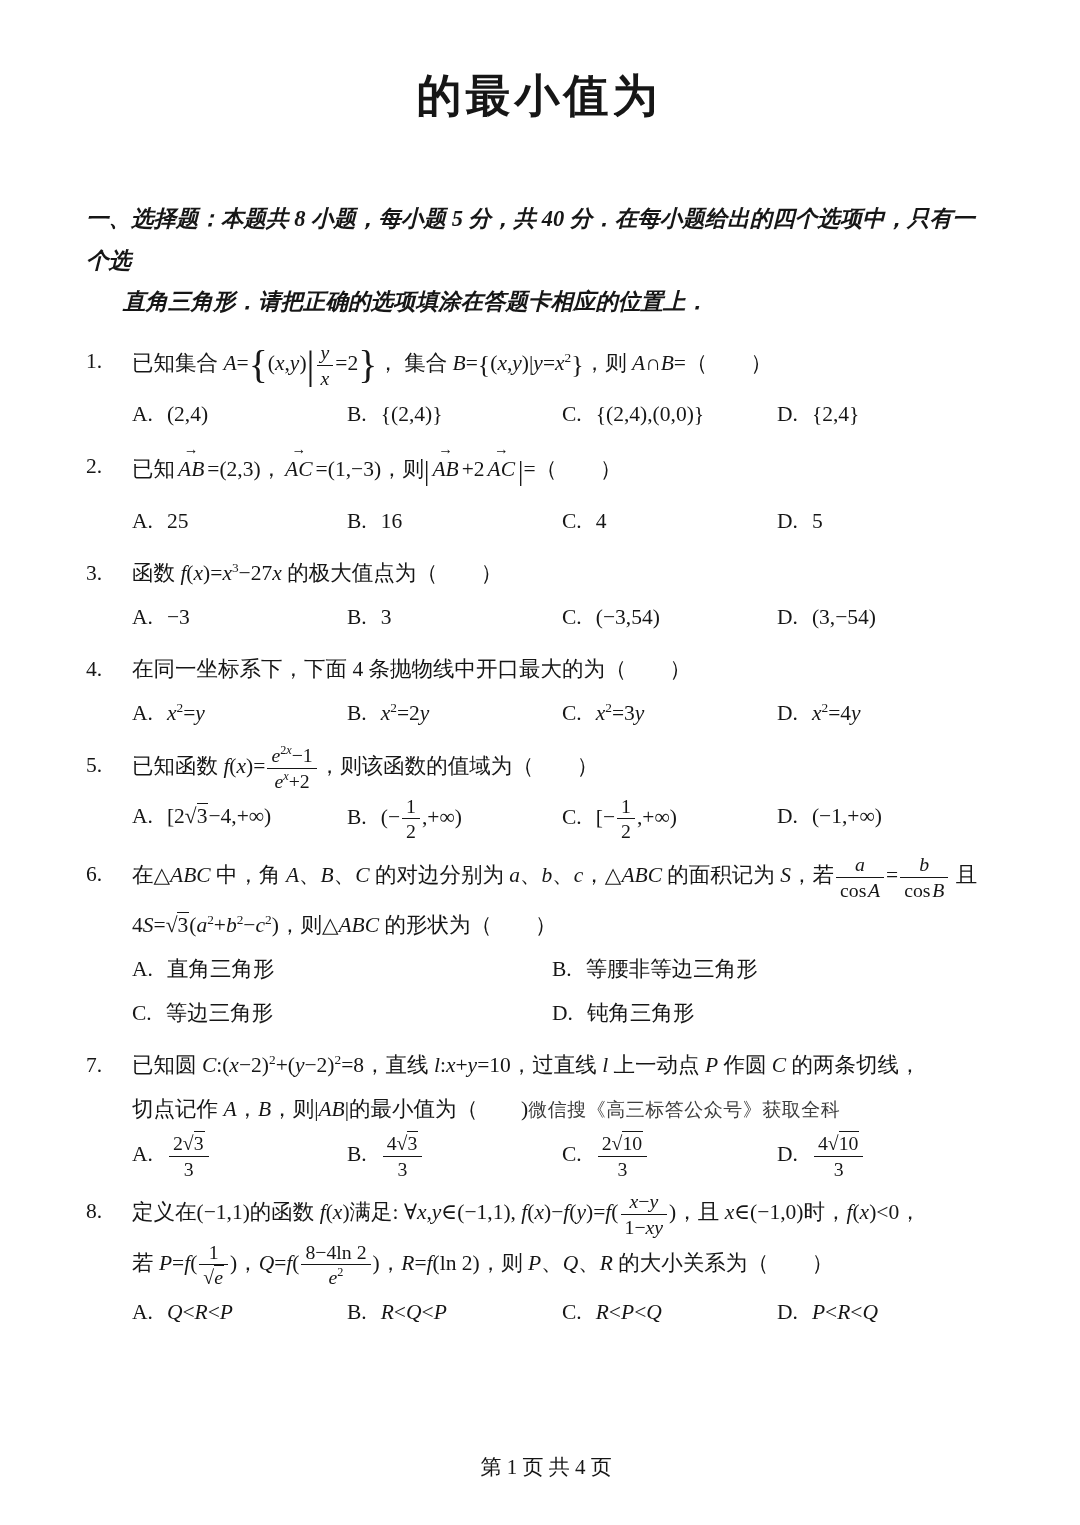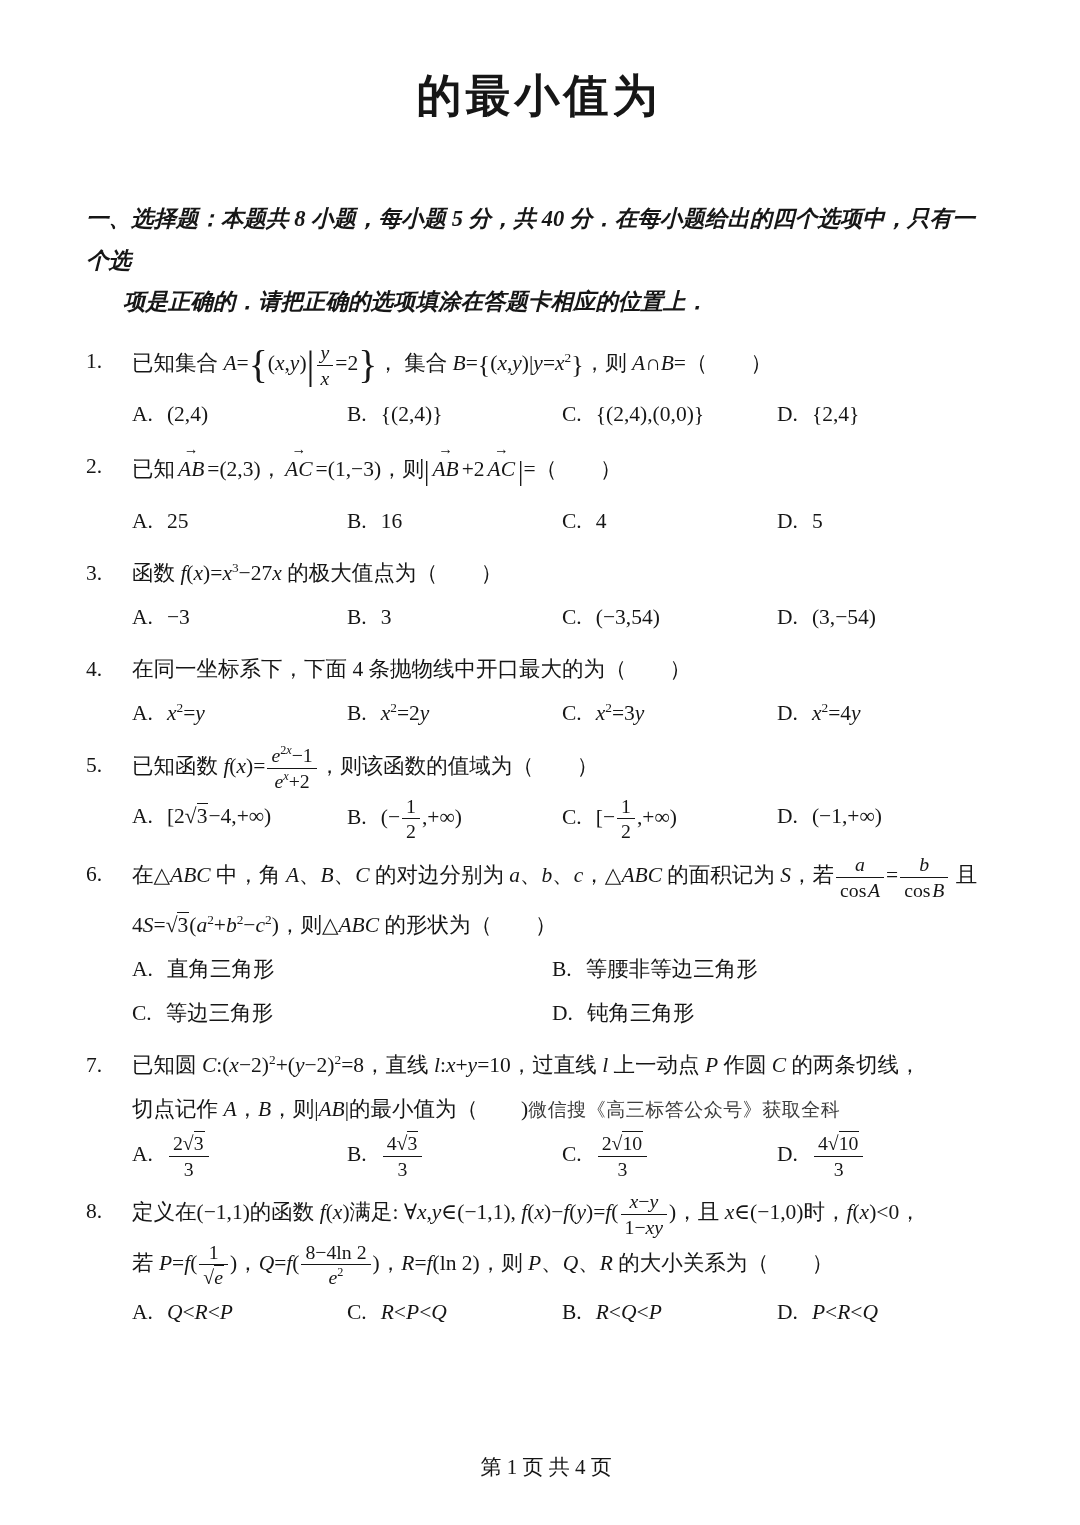--- a/index.html
+++ b/index.html
@@ -70,21 +70,21 @@
   }
 </style>
 </head>
 <body>
 
 <div class="page">
   <div class="title">的最小值为</div>
 
   <div class="section-heading">
     <div class="line1">一、选择题：本题共 8 小题，每小题 5 分，共 40 分．在每小题给出的四个选项中，只有一个选</div>
-    <div class="line2">项是正确的．请把正确的选项填涂在答题卡相应的位置上．</div>
+    <div class="line2">直角三角形．请把正确的选项填涂在答题卡相应的位置上．</div>
   </div>
 
   <div>
       <div class="question">
         <div class="q-row">
           <span class="q-num">1.</span>
           <div class="q-body">
             <div class="stem-line">已知集合 <i>A</i>=<span class="bigb">{</span>(<i>x</i>,<i>y</i>)<span class="bigb">|</span><span class="frac"><span class="n"><i>y</i></span><span class="d"><i>x</i></span></span>=2<span class="bigb">}</span>， 集合 <i>B</i>=<span class="brc">{</span>(<i>x</i>,<i>y</i>)|<i>y</i>=<i>x</i><sup>2</sup><span class="brc">}</span>，则 <i>A</i>∩<i>B</i>=（  ）</div>
           </div>
         </div>
@@ -184,21 +184,21 @@
       <div class="question">
         <div class="q-row">
           <span class="q-num">8.</span>
           <div class="q-body">
             <div class="stem-line">定义在(−1,1)的函数 <i>f</i>(<i>x</i>)满足: ∀<i>x</i>,<i>y</i>∈(−1,1), <i>f</i>(<i>x</i>)−<i>f</i>(<i>y</i>)=<i>f</i>(<span class="frac"><span class="n"><i>x</i>−<i>y</i></span><span class="d">1−<i>xy</i></span></span>)，且 <i>x</i>∈(−1,0)时，<i>f</i>(<i>x</i>)&lt;0，</div>
             <div class="stem-line">若 <i>P</i>=<i>f</i>(<span class="frac"><span class="n">1</span><span class="d"><span class="sqrt">√<span class="sq"><i>e</i></span></span></span></span>)，<i>Q</i>=<i>f</i>(<span class="frac"><span class="n">8−4ln 2</span><span class="d"><i>e</i><sup>2</sup></span></span>)，<i>R</i>=<i>f</i>(ln 2)，则 <i>P</i>、<i>Q</i>、<i>R</i> 的大小关系为（  ）</div>
           </div>
         </div>
         <div class="opts cols-4">
           <div class="opt"><span class="opt-label">A.</span><span class="opt-value"><i>Q</i>&lt;<i>R</i>&lt;<i>P</i></span></div>
+          <div class="opt"><span class="opt-label">B.</span><span class="opt-value"><i>R</i>&lt;<i>Q</i>&lt;<i>P</i></span></div>
           <div class="opt"><span class="opt-label">C.</span><span class="opt-value"><i>R</i>&lt;<i>P</i>&lt;<i>Q</i></span></div>
-          <div class="opt"><span class="opt-label">B.</span><span class="opt-value"><i>R</i>&lt;<i>Q</i>&lt;<i>P</i></span></div>
           <div class="opt"><span class="opt-label">D.</span><span class="opt-value"><i>P</i>&lt;<i>R</i>&lt;<i>Q</i></span></div>
         </div>
       </div>
     </div>
 </div>
 
 <div class="footer">第 1 页 共 4 页</div>
 
 </body></html>

